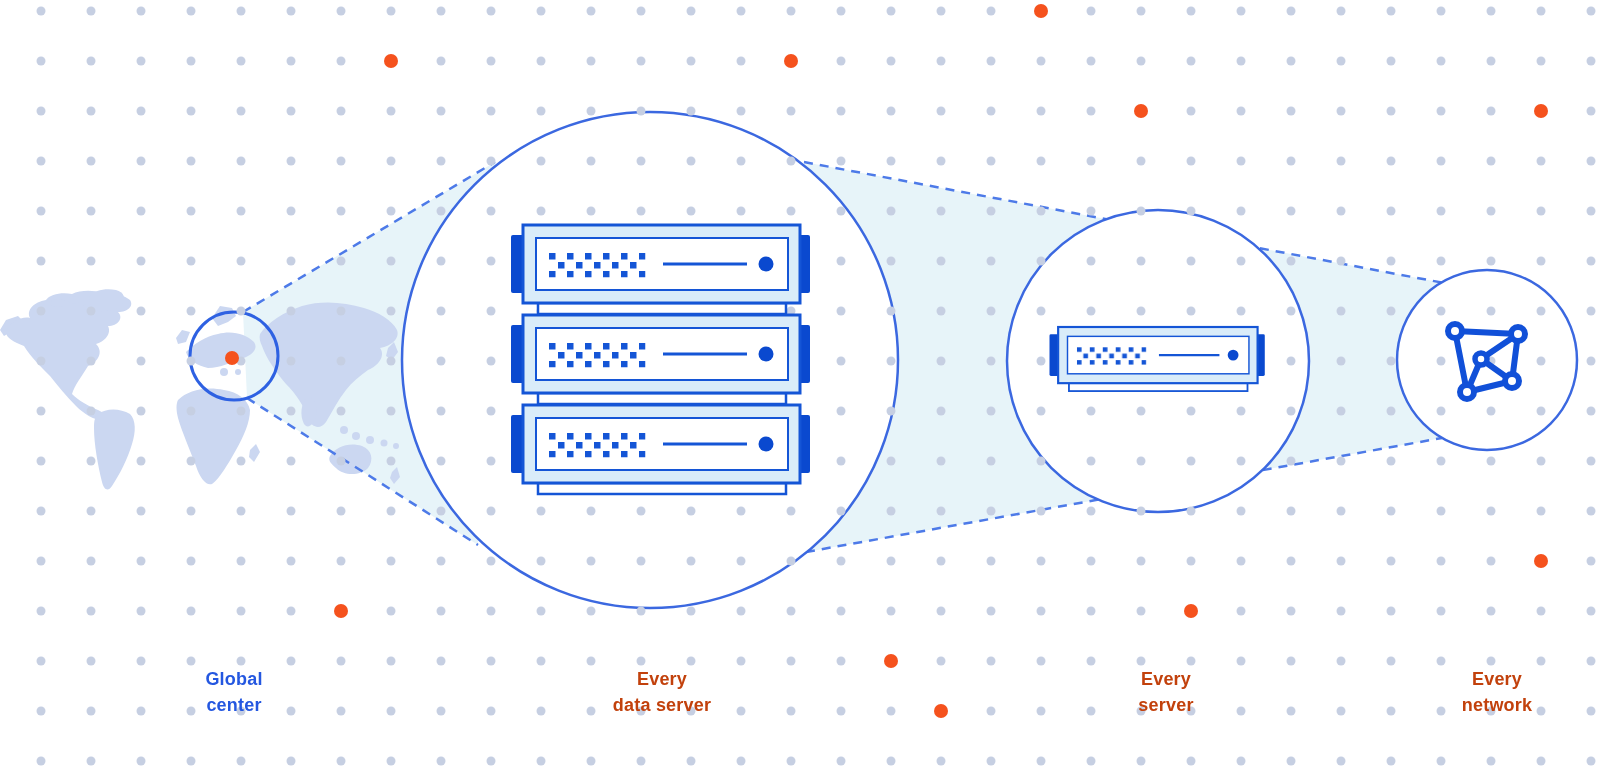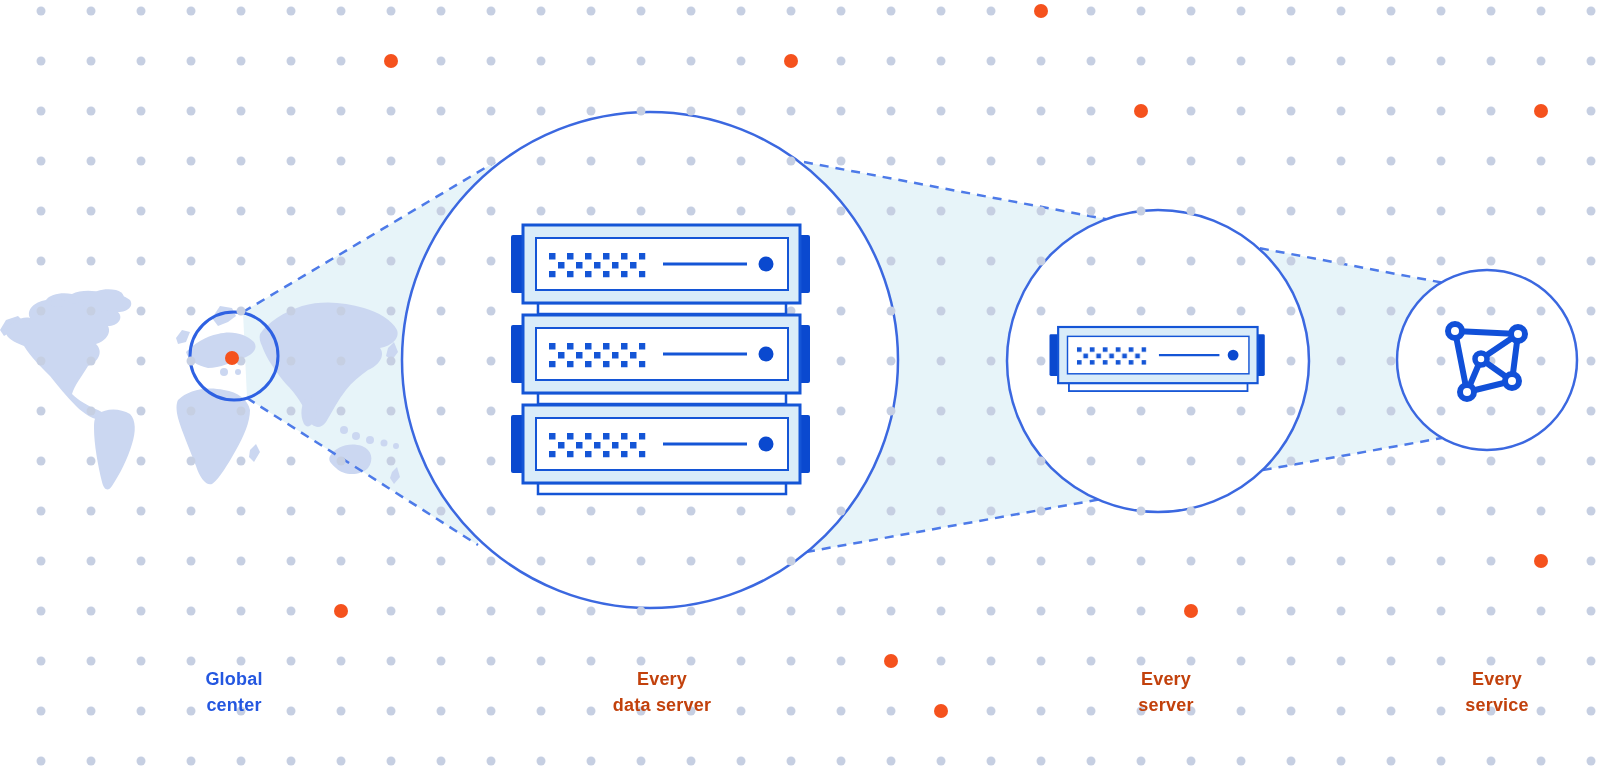--- a/index.html
+++ b/index.html
@@ -153,14 +153,14 @@
     <circle cx="1481" cy="359" r="6" fill="#ffffff" stroke-width="5.5"></circle>
   </g>
 </svg>
 
   <div class="stage-label blue" style="left:234px; top:666px;"><span>Global</span><br><span>center</span></div>
 
   <div class="stage-label dark" style="left:662px; top:666px;"><span>Every</span><br><span>data server</span></div>
 
   <div class="stage-label dark" style="left:1166px; top:666px;"><span>Every</span><br><span>server</span></div>
 
-  <div class="stage-label dark" style="left:1497px; top:666px;"><span>Every</span><br><span>service</span></div>
+  <div class="stage-label dark" style="left:1497px; top:666px;"><span>Every</span><br><span>network</span></div>
 </div>
 
 </body></html>

